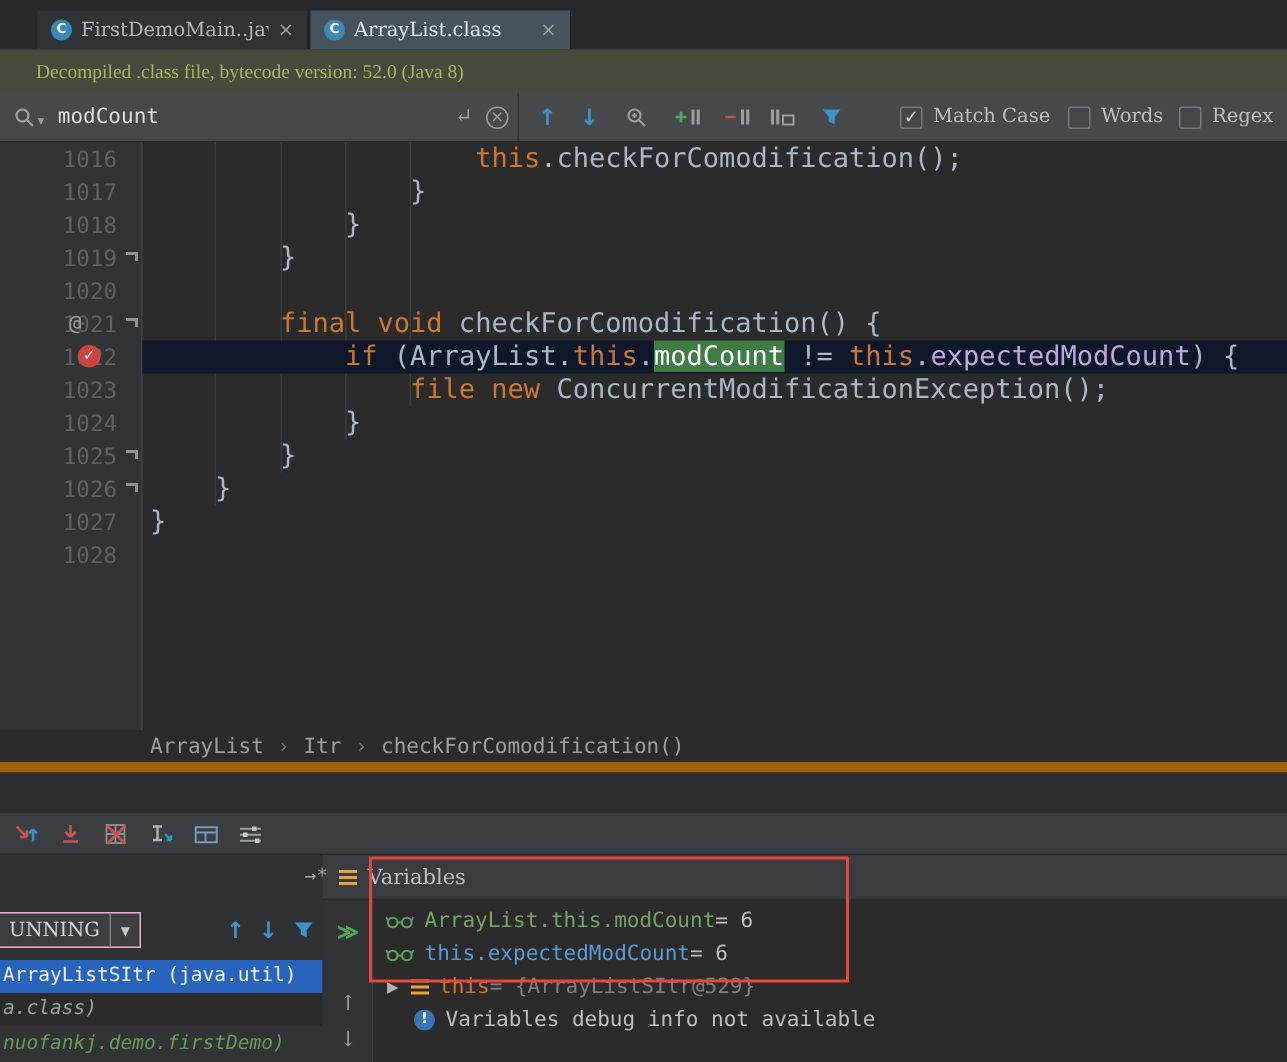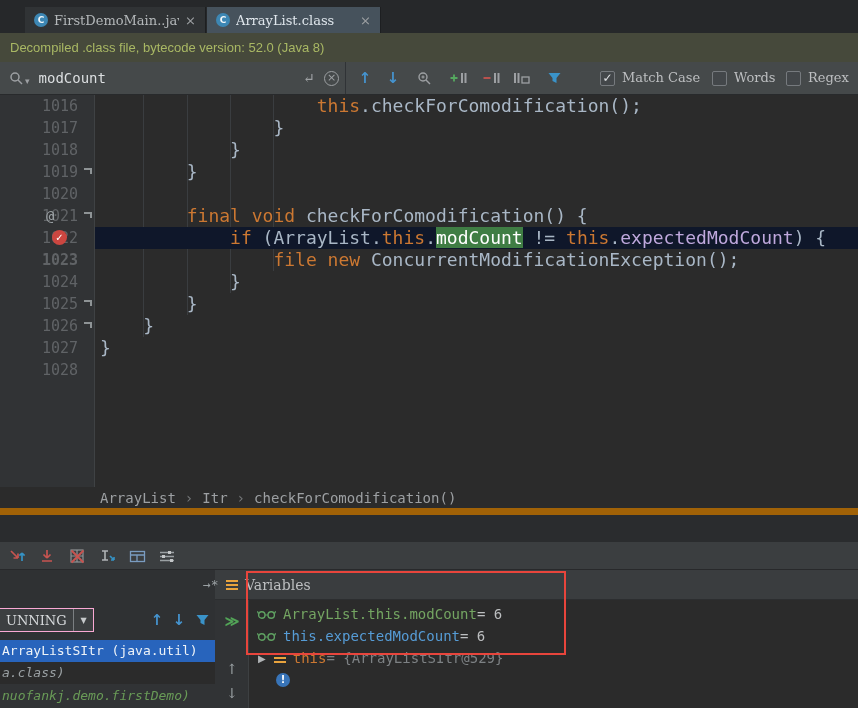--- a/index.html
+++ b/index.html
@@ -7,21 +7,21 @@
 .app{position:relative;width:858px;height:708px;background:#2b2b2b;overflow:hidden;font-family:"DejaVu Serif",serif}
 
 .tabbar{position:absolute;left:0;top:0;width:858px;height:33px;background:#26282a}
 .tab{position:absolute;top:7px;height:26px;display:flex;align-items:center;padding:0 9px;font-size:13px;color:#b4b8ba;background:#303335;border-right:1px solid #1d1f21}
 .tab.t1{left:25px;width:181px}
 .tab.t2{left:207px;width:174px;background:#46525c;color:#dfe6ec}
 .cicon{width:14px;height:14px;border-radius:50%;background:#3d87b4;color:#f2f6f9;font-size:9px;font-weight:bold;display:flex;align-items:center;justify-content:center;margin-right:6px;font-family:"DejaVu Sans",sans-serif;flex:0 0 auto}
 .tab .lbl{flex:1;white-space:nowrap;overflow:hidden}
 .tclose{color:#9da0a3;font-size:13px;margin-left:6px}
 
-.notif{position:absolute;left:0;top:33px;width:858px;height:29px;background:#46493b;color:#a9b864;font-size:13px;line-height:29px;padding-left:10px;font-family:Liberation Sans, sans-serif}
+.notif{position:absolute;left:0;top:33px;width:858px;height:29px;background:#46493b;color:#a9b864;font-size:13px;line-height:29px;padding-left:24px;font-family:Liberation Serif, serif}
 
 .searchbar{position:absolute;left:0;top:62px;width:858px;height:33px;background:#45494a;border-bottom:1px solid #282a2c}
 .sfield{position:absolute;left:0;top:0;width:346px;height:32px;border-right:1px solid #303336;display:flex;align-items:center;padding:0 6px 0 9px}
 .scaret{color:#9da0a3;font-size:9px;margin:6px 0 0 2px}
 .squery{font-family:"DejaVu Sans Mono",monospace;font-size:14px;color:#dcdfe1;margin-left:9px;flex:1}
 .senter{color:#9da0a3;font-size:14px;margin-right:9px}
 .sclear{width:15px;height:15px;border-radius:50%;border:1px solid #9da0a3;color:#9da0a3;font-size:11px;line-height:12px;text-align:center;font-family:"DejaVu Sans",sans-serif}
 .sico{position:absolute;top:0;height:32px;display:flex;align-items:center;justify-content:center}
 .arr{font-size:15px;font-weight:bold;color:#4593ce;font-family:"DejaVu Sans",sans-serif}
 .p-up{left:352px;width:26px}.p-down{left:380px;width:26px}.p-mag2{left:410px;width:28px}
@@ -196,21 +196,21 @@
           <span class="ln">1021</span>
           <span class="fold"></span>
           <span class="atmark">@</span>
         </div>
         <div class="ccell" style="top: 110px;"><span class="p">        </span><span class="k">final void</span><span class="p"> checkForComodification() {</span></div>
         <div class="gcell" style="top: 132px;">
           <span class="ln">1022</span>
           <span class="bp">✓</span>
         </div>
         <div class="ccell exec" style="top: 132px;"><span class="p">            </span><span class="k">if</span><span class="p"> (ArrayList.</span><span class="k">this</span><span class="p">.</span><span class="m">modCount</span><span class="p"> != </span><span class="k">this</span><span class="p">.</span><span class="f">expectedModCount</span><span class="p">) {</span></div>
-        <div class="gcell" style="top: 154px; font-weight: bold;">
+        <div class="gcell" style="top: 154px;">
           <span class="ln">1023</span>
         </div>
         <div class="ccell" style="top: 154px;"><span class="p">                </span><span class="k">file new</span><span class="p"> ConcurrentModificationException();</span></div>
         <div class="gcell" style="top: 176px;">
           <span class="ln">1024</span>
         </div>
         <div class="ccell" style="top: 176px;"><span class="p">            }</span></div>
         <div class="gcell" style="top: 198px;">
           <span class="ln">1025</span>
           <span class="fold"></span>
@@ -339,19 +339,20 @@
         <span class="wval"> = 6</span>
       </div>
       <div class="vrow vr3">
         <span class="exp">▶</span>
         <span class="licon"></span>
         <span class="kwd">this</span>
         <span class="dim"> = {ArrayListSItr@529}</span>
       </div>
       <div class="vrow vr4">
         <span class="iico">!</span>
+        <span class="itext">Variables debug info not available</span>
       </div>
     </div>
 
     <div class="redrect"></div>
   </div>
 
 </div>
 
 </body></html>

